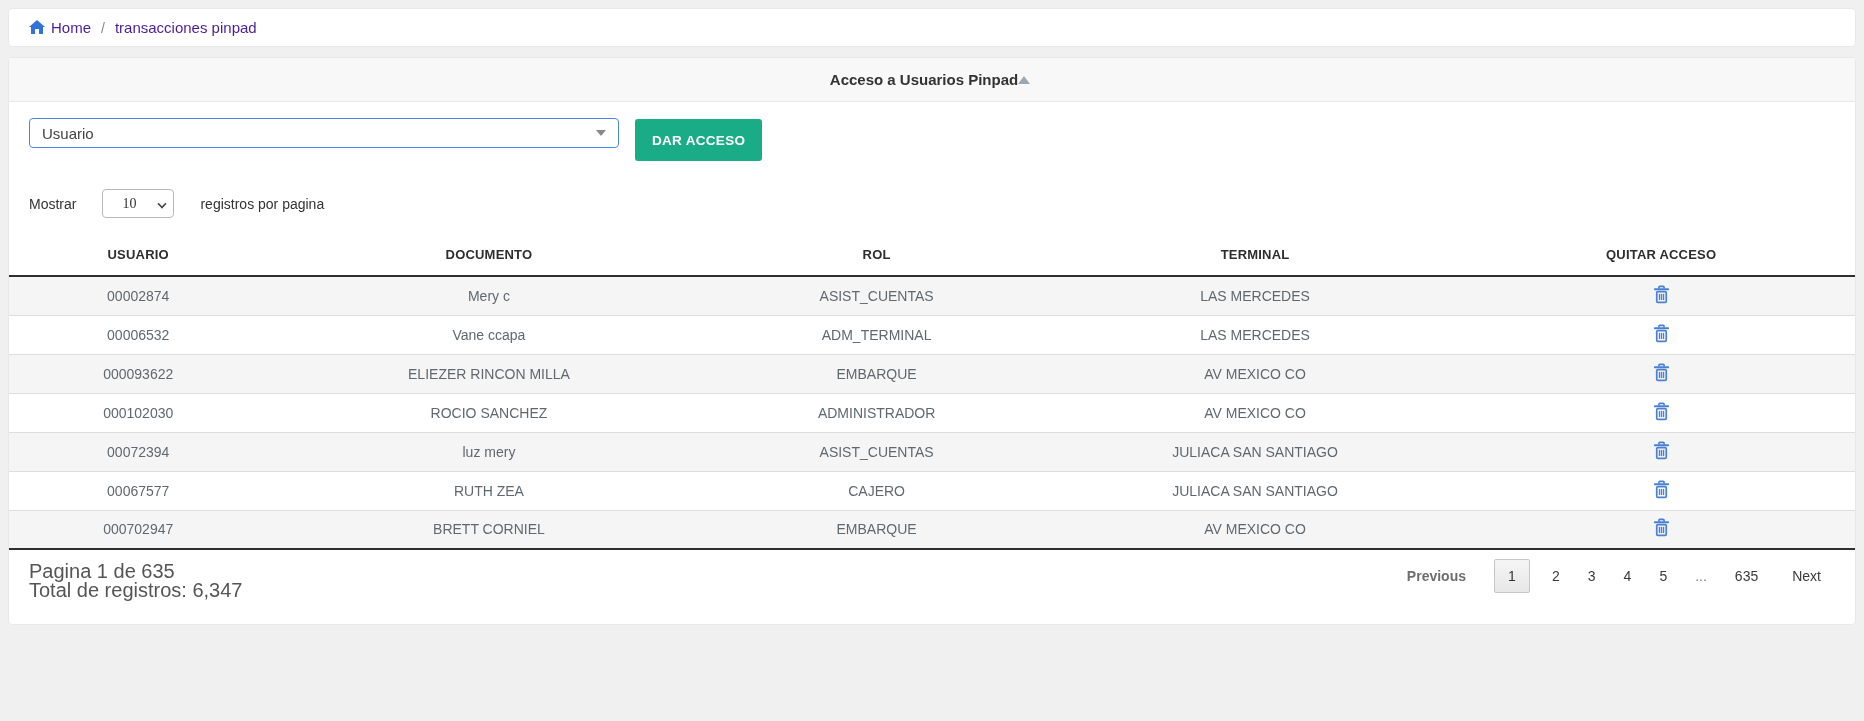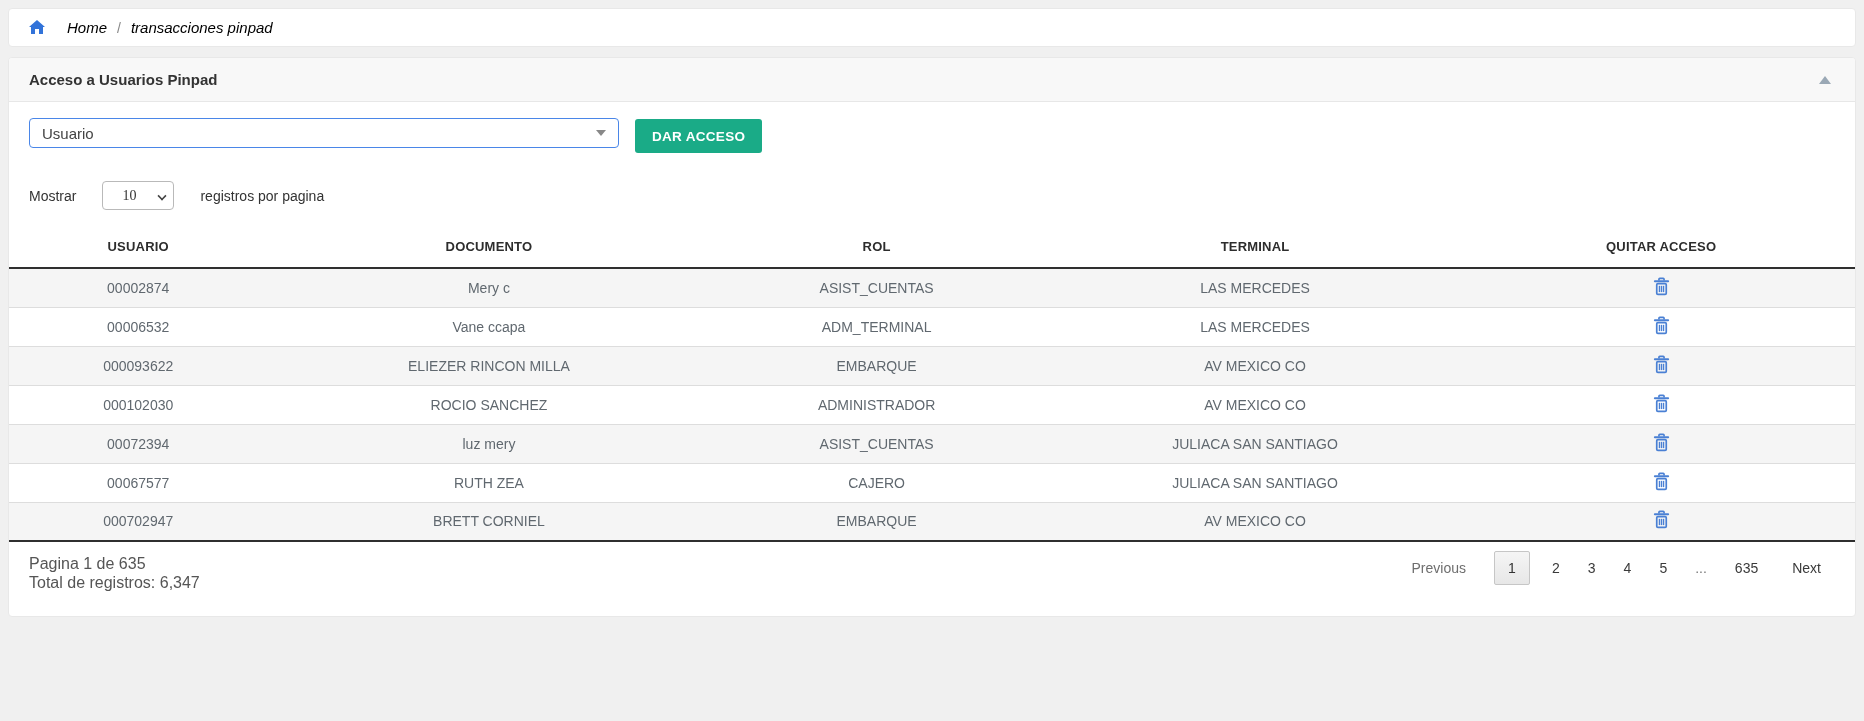--- a/index.html
+++ b/index.html
@@ -17,42 +17,41 @@
   }
   
   .breadcrumb-card {
     height:39px;
     display:flex;
     align-items:center;
     padding:0 20px;
     margin-bottom:10px;
   }
   .crumb-link {
-    color:#000000;
+    color:#4c1d95;
     font-size:15px;
     text-decoration:none;
     display:inline-flex;
     align-items:center;
-    gap:22px;
-    cursor:pointer;
-    font-style:italic;
+    gap:6px;
+    cursor:pointer;
   }
   .crumb-sep { color:#888; font-size:14px; margin:0 10px; }
   .home-ico svg { display:block; }
 
   
   .panel { overflow:hidden; }
   .panel-header {
     background:#f8f8f8;
     border-bottom:1px solid #e7e7e7;
     padding:0 20px;
     height:44px;
     display:flex;
     align-items:center;
-    justify-content:space-between;
+    justify-content:center;
   }
   .panel-title { font-size:15px; font-weight:bold; color:#333; }
   .collapse-ico {
     width:0; height:0;
     border-left:6px solid transparent;
     border-right:6px solid transparent;
     border-bottom:8px solid #9aa8b5;
     cursor:pointer;
     margin-right:4px;
   }
@@ -88,21 +87,21 @@
     margin-left:16px;
     margin-top:1px;
     background:#1aab87;
     color:#fff;
     border:none;
     border-radius:3px;
     font-size:13.5px;
     font-weight:bold;
     letter-spacing:.3px;
     padding:0 17px;
-    height:34px;
+    height:42px;
     cursor:pointer;
     font-family:inherit;
   }
 
   .pagesize-row {
     display:flex;
     align-items:center;
     gap:26px;
     padding:0 20px;
     margin-top:28px;
@@ -172,39 +171,39 @@
     display:inline-flex; align-items:center; justify-content:center;
   }
 
   
   .panel-footer {
     display:flex;
     justify-content:space-between;
     align-items:flex-start;
     padding:12px 20px 24px 20px;
   }
-  .footer-info { font-size:16px; color:#555; line-height:19px; }
+  .footer-info { font-size:20px; color:#555; line-height:19px; }
   .pagination {
     display:flex;
     align-items:center;
     margin-top:-3px;
   }
   .page-item {
     font-size:14px;
     color:#3a3a3a;
     font-weight:500;
     padding:0 14px;
     height:34px;
     display:flex;
     align-items:center;
     justify-content:center;
     cursor:pointer;
     user-select:none;
   }
-  .page-item.prev { color:#6e6e6e; font-weight:400; margin-right:6px; }
+  .page-item.prev { color:#6e6e6e; font-weight:700; margin-right:6px; }
   .page-item.next { font-weight:500; margin-left:6px; }
   .page-item.ellipsis { color:#777; cursor:default; }
   .page-item.active {
     background:linear-gradient(#f5f5f5,#e7e7e7);
     border:1px solid #c6c6c6;
     border-radius:2px;
     min-width:36px;
     padding:0 8px;
     margin:0 8px;
     color:#333;

